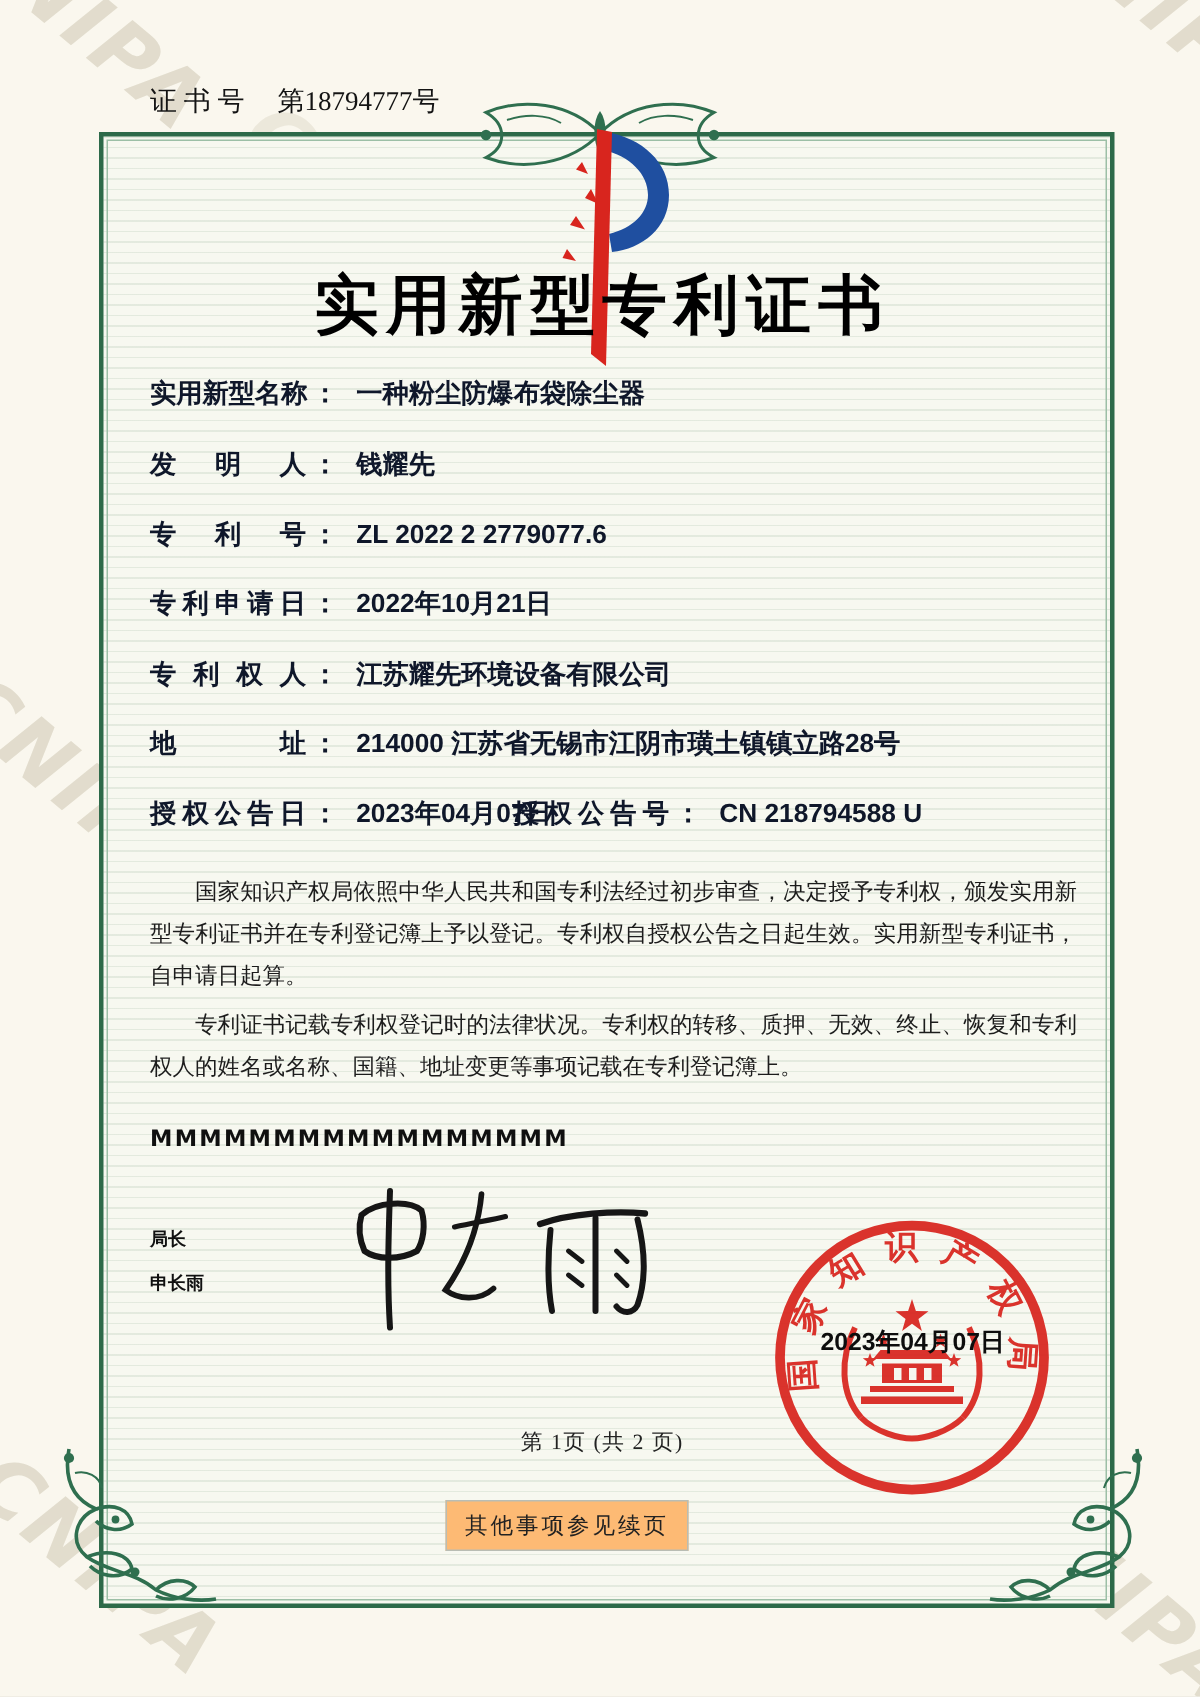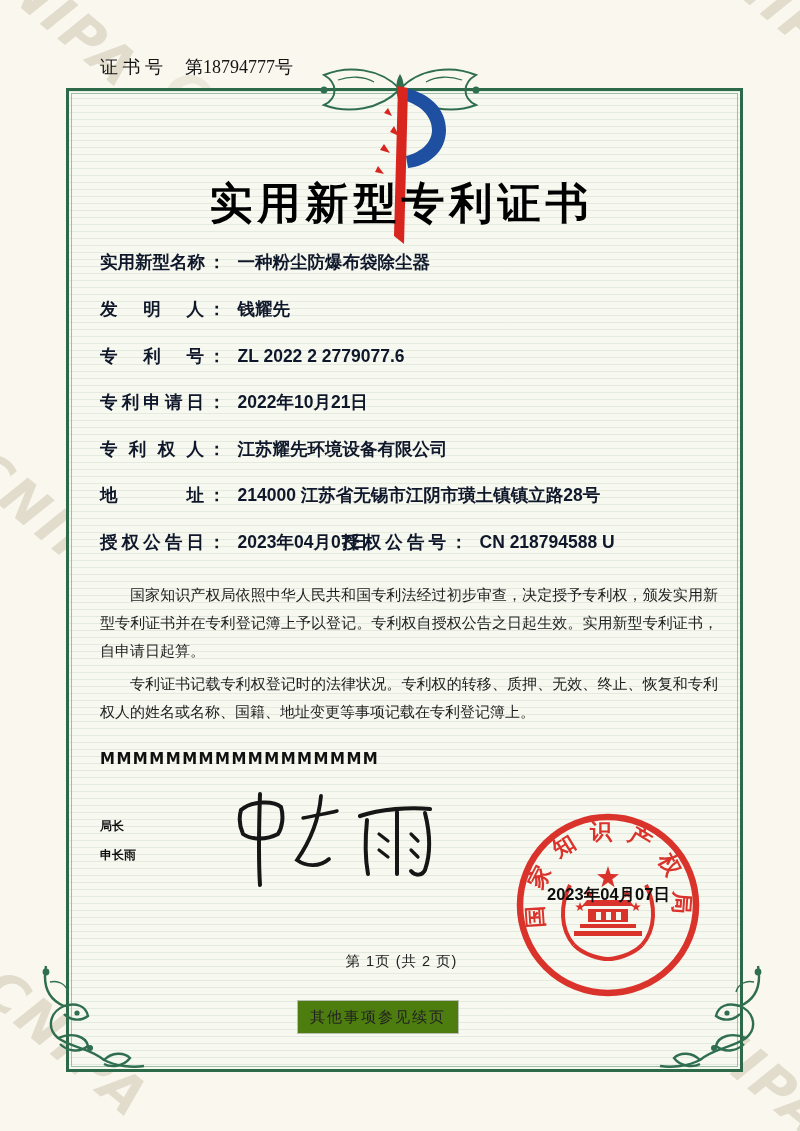--- a/index.html
+++ b/index.html
@@ -96,26 +96,26 @@
   .signature{position:absolute;left:225px;top:788px;z-index:4;}
   
   .seal{position:absolute;left:508px;top:805px;z-index:4;opacity:.93;}
   .seal-date{
     position:absolute;left:547px;top:884px;z-index:5;
     font-size:16.5px;font-weight:600;color:#0d0d0d;white-space:nowrap;
   }
   
   .page-info{
     position:absolute;left:66px;top:952px;width:671px;z-index:4;
-    text-align:center;font-family:Liberation Sans, sans-serif;
+    text-align:center;font-family:Liberation Serif, serif;
     font-size:14.5px;color:#222;letter-spacing:1px;
   }
   .note-box{
     position:absolute;left:297px;top:1000px;width:160px;height:32px;z-index:4;
-    background:#4d7c0f;border:1px solid #b9bdb4;
+    background:#fdba74;border:1px solid #b9bdb4;
     display:flex;align-items:center;justify-content:center;
     font-family:"Liberation Serif",serif;font-size:15px;color:#222;
     letter-spacing:2px;
   }
 </style>
 </head>
 <body>
 
 <div class="page">
 

